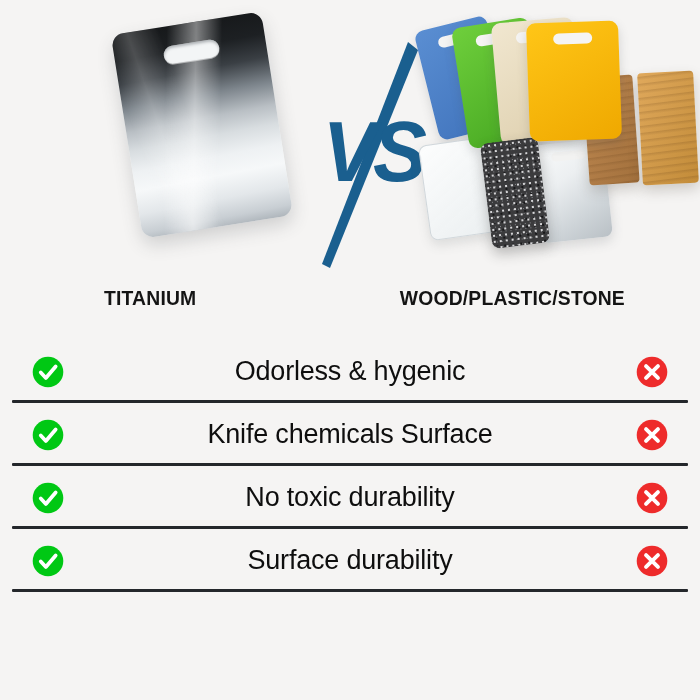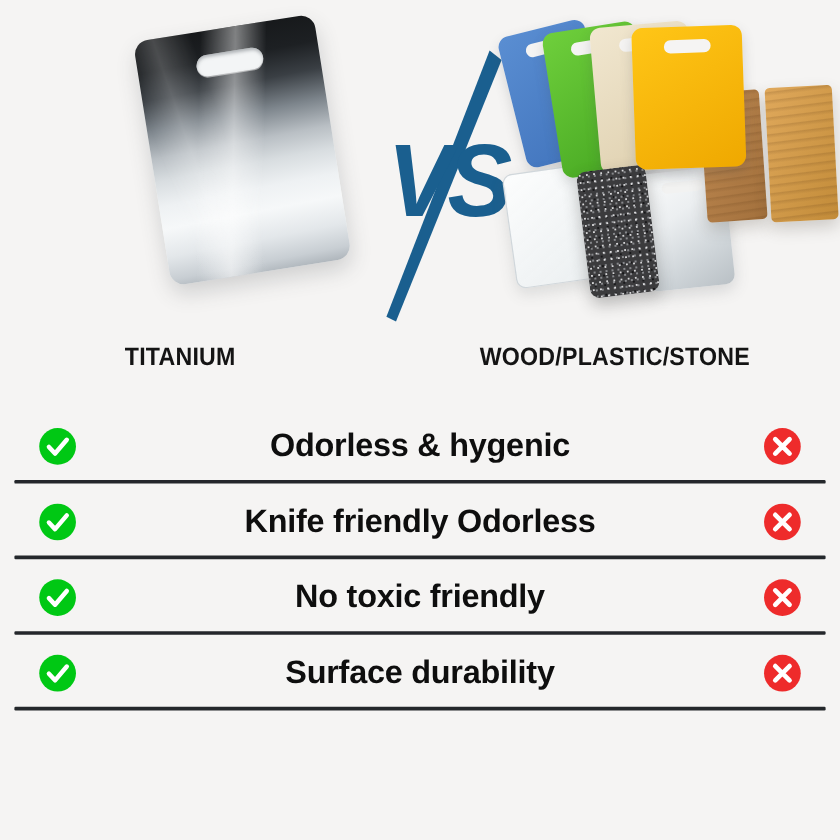--- a/index.html
+++ b/index.html
@@ -182,21 +182,21 @@
     width: 96px;
     display: flex;
     justify-content: center;
     align-items: center;
     flex: 0 0 96px;
   }
   .cell-feature {
     flex: 1 1 auto;
     text-align: center;
     font-family: "Liberation Sans", sans-serif;
-    font-weight: bold;
+    font-weight: normal;
     font-size: 27px;
     color: #0e0e0e;
     letter-spacing: -0.2px;
   }
   .divider {
     position: absolute;
     left: 12px;
     right: 12px;
     bottom: 0;
     height: 3px;
@@ -272,38 +272,38 @@
       <div class="divider"></div>
     </div>
 
     <div class="row">
       <div class="cell-icon">
         <svg class="badge" viewBox="0 0 40 40">
           <circle cx="20" cy="20" r="18" fill="#00c814"></circle>
           <path d="M11.5 20.5 L17.5 27 L29 13.5" stroke="#ffffff" stroke-width="4.4" fill="none" stroke-linecap="round" stroke-linejoin="round"></path>
         </svg>
       </div>
-      <div class="cell-feature">Knife friendly Odorless</div>
+      <div class="cell-feature">Knife chemicals Surface</div>
       <div class="cell-icon">
         <svg class="badge" viewBox="0 0 40 40">
           <circle cx="20" cy="20" r="18" fill="#ee2b2b"></circle>
           <path d="M13 13 L27 27 M27 13 L13 27" stroke="#ffffff" stroke-width="4.6" fill="none" stroke-linecap="round"></path>
         </svg>
       </div>
       <div class="divider"></div>
     </div>
 
     <div class="row">
       <div class="cell-icon">
         <svg class="badge" viewBox="0 0 40 40">
           <circle cx="20" cy="20" r="18" fill="#00c814"></circle>
           <path d="M11.5 20.5 L17.5 27 L29 13.5" stroke="#ffffff" stroke-width="4.4" fill="none" stroke-linecap="round" stroke-linejoin="round"></path>
         </svg>
       </div>
-      <div class="cell-feature">No toxic friendly</div>
+      <div class="cell-feature">No toxic durability</div>
       <div class="cell-icon">
         <svg class="badge" viewBox="0 0 40 40">
           <circle cx="20" cy="20" r="18" fill="#ee2b2b"></circle>
           <path d="M13 13 L27 27 M27 13 L13 27" stroke="#ffffff" stroke-width="4.6" fill="none" stroke-linecap="round"></path>
         </svg>
       </div>
       <div class="divider"></div>
     </div>
 
     <div class="row">

